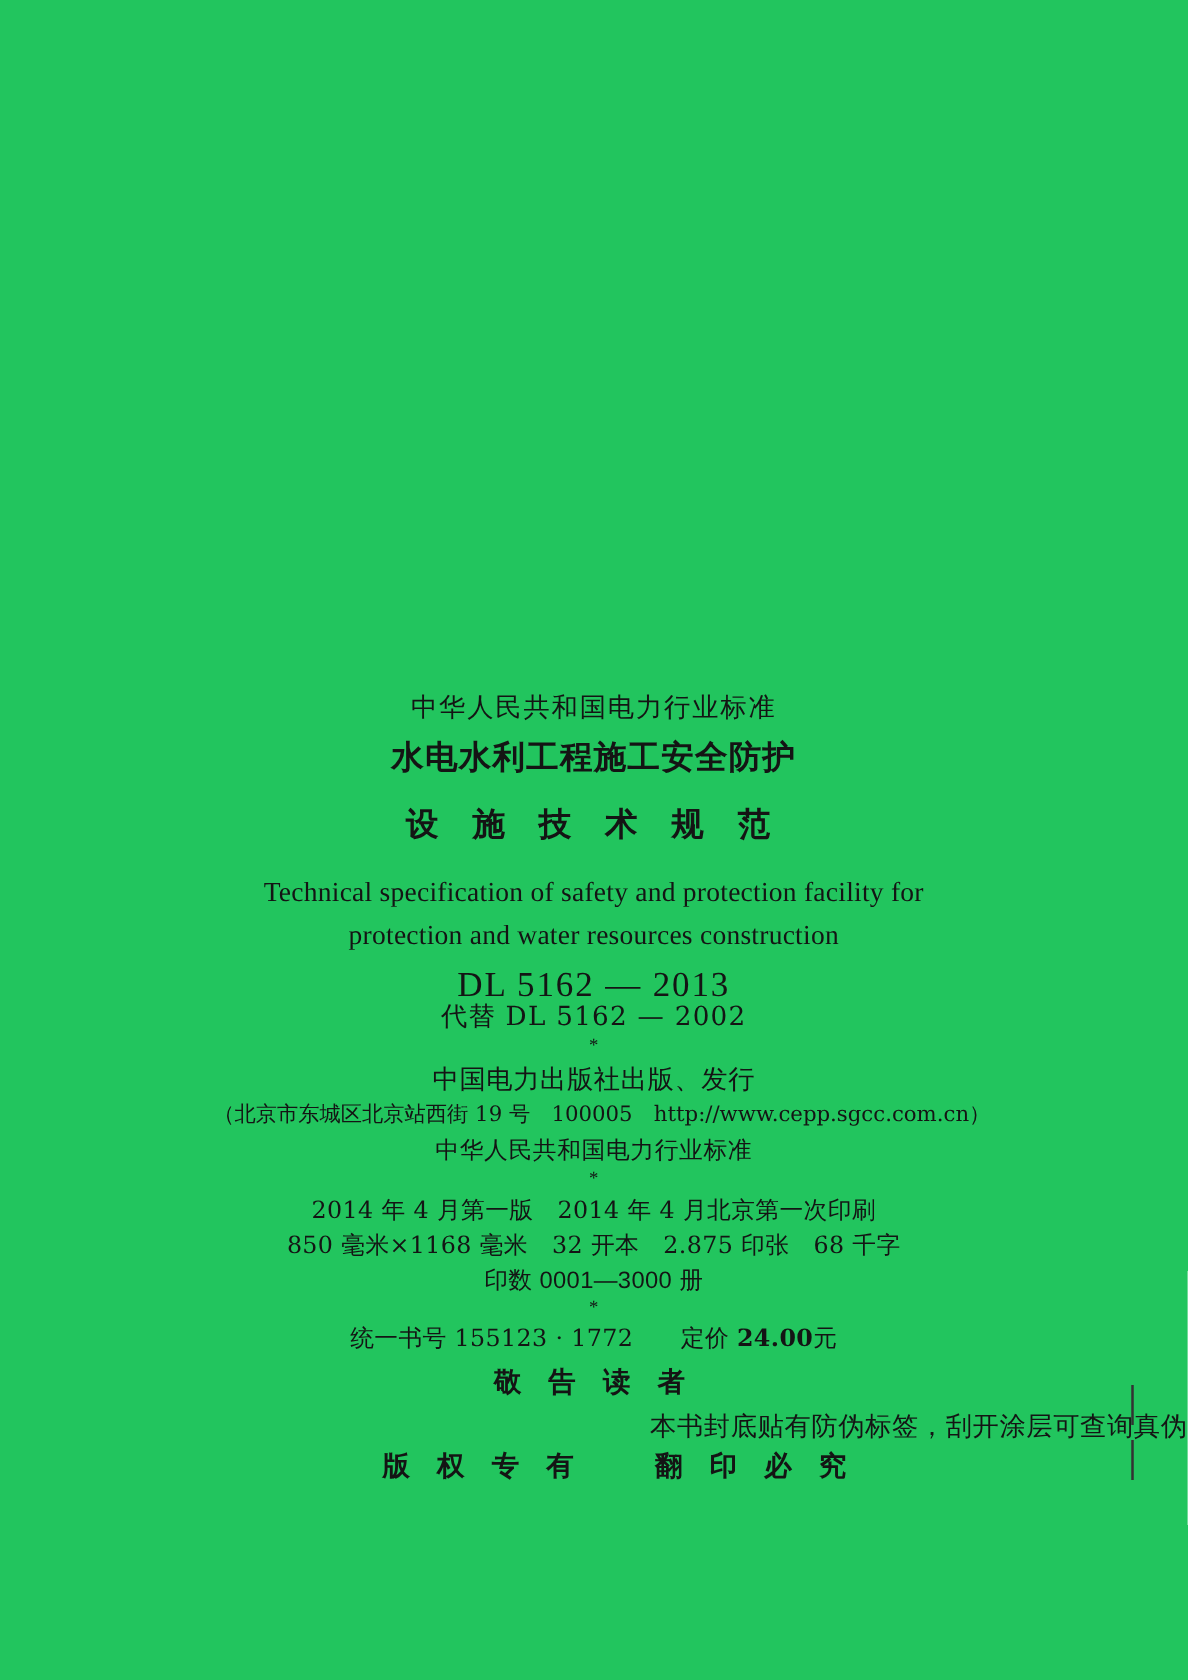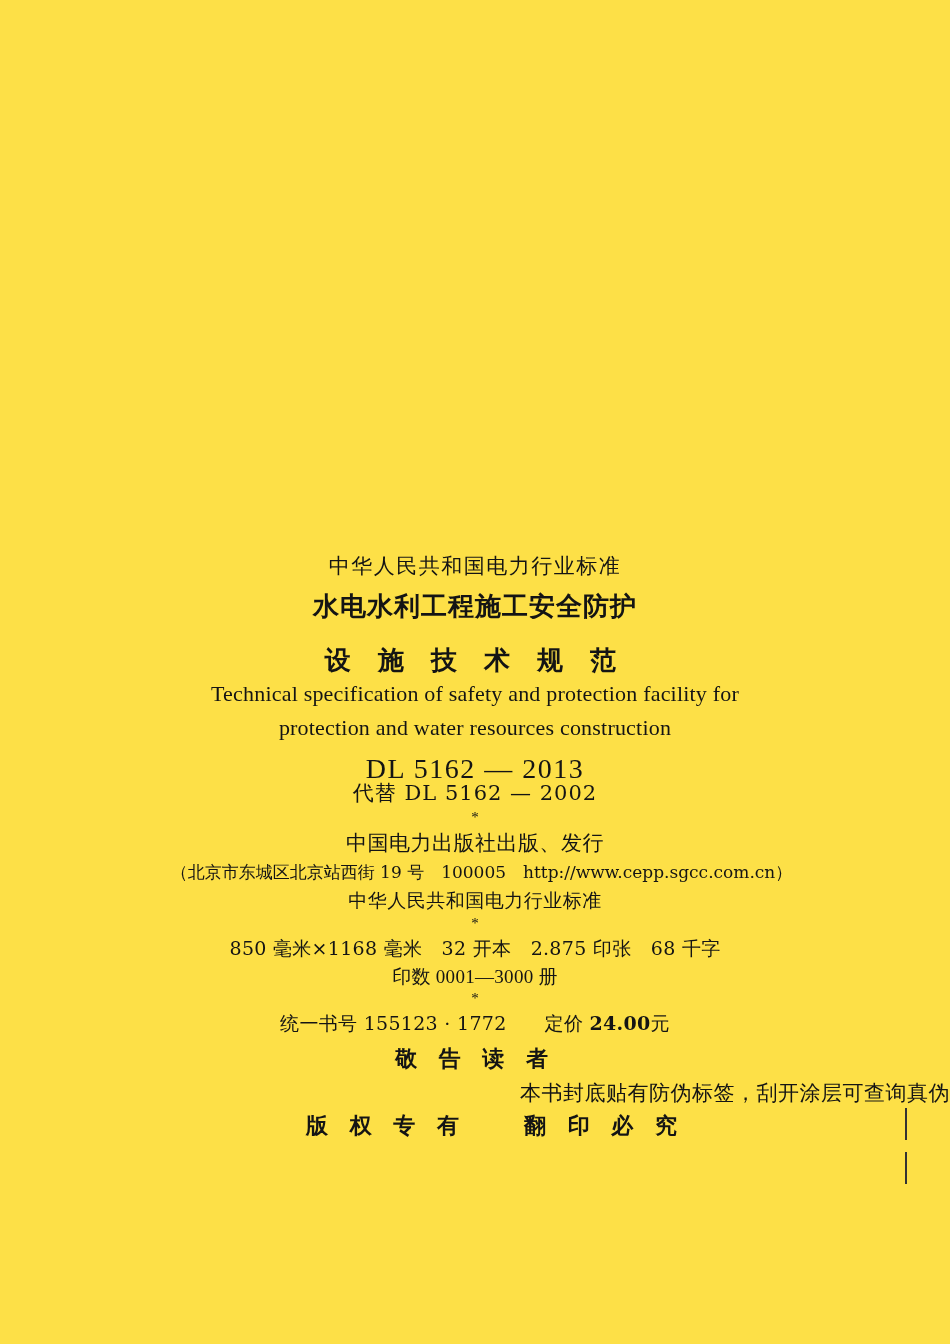--- a/index.html
+++ b/index.html
@@ -11,21 +11,21 @@
     width: 950px;
     height: 1344px;
     position: relative;
     font-family: "Liberation Serif", "DejaVu Serif", serif;
     color: #141414;
     overflow: hidden;
   }
   .page {
     position: absolute;
     inset: 0;
-    background: #fde047;
+    background: #22c55e;
   }
   .colophon {
     position: absolute;
     left: 0;
     right: 0;
     top: 556px;
     text-align: center;
   }
   .line {
     display: block;
@@ -42,21 +42,21 @@
     font-size: 26px;
     font-weight: bold;
     letter-spacing: 1px;
     margin-bottom: 28px;
     font-family: "DejaVu Serif", "Liberation Serif", serif;
   }
   .cn-title-2 {
     font-size: 26px;
     font-weight: bold;
     letter-spacing: 9px;
-    margin-bottom: 10px;
+    margin-bottom: 30px;
     font-family: "DejaVu Serif", "Liberation Serif", serif;
   }
   .en-title {
     font-size: 22px;
     letter-spacing: 0.2px;
     margin-bottom: 12px;
   }
   .en-title-2 {
     font-size: 22px;
     letter-spacing: 0.2px;
@@ -101,21 +101,21 @@
   .print-info {
     font-size: 19px;
     letter-spacing: 0.3px;
     margin-bottom: 9px;
     font-family: "DejaVu Serif", "Liberation Serif", serif;
   }
   .print-run {
     font-size: 19px;
     letter-spacing: 0.3px;
     margin-bottom: 5px;
-    font-family: Liberation Serif, serif;
+    font-family: Liberation Sans, sans-serif;
   }
   .price-line {
     font-size: 19px;
     letter-spacing: 0.3px;
     margin-bottom: 14px;
     font-family: "DejaVu Serif", "Liberation Serif", serif;
   }
   .price-line b {
     font-weight: bold;
   }
@@ -169,20 +169,21 @@
     <span class="line replaces">代替 DL 5162 — 2002</span>
 
     <span class="line star">*</span>
 
     <span class="line publisher">中国电力出版社出版、发行</span>
     <span class="line address">（北京市东城区北京站西街 19 号　100005　http://www.cepp.sgcc.com.cn）</span>
     <span class="line printer">中华人民共和国电力行业标准</span>
 
     <span class="line star">*</span>
 
+    <span class="line print-info">2014 年 4 月第一版　2014 年 4 月北京第一次印刷</span>
     <span class="line print-info">850 毫米×1168 毫米　32 开本　2.875 印张　68 千字</span>
     <span class="line print-run">印数 0001—3000 册</span>
 
     <span class="line star">*</span>
 
     <span class="line price-line">
       <span>统一书号 155123 · 1772</span>
       &nbsp;&nbsp;&nbsp;&nbsp;
       <span>定价</span>
       <b>24.00</b><span>元</span>

